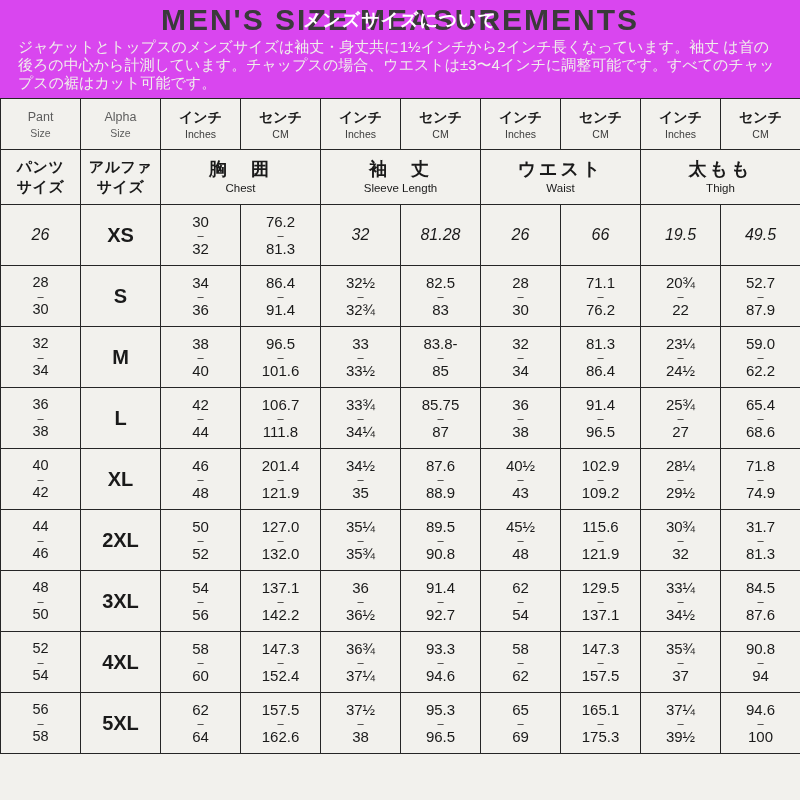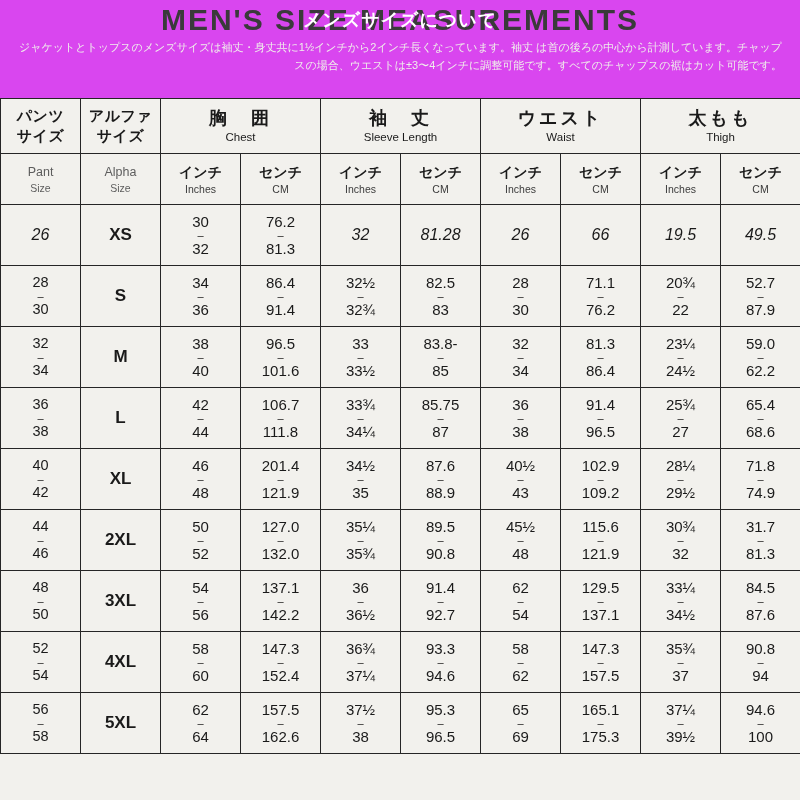--- a/index.html
+++ b/index.html
@@ -55,23 +55,23 @@
     color: #ffffff;
     line-height: 36px;
     letter-spacing: 1px;
   }
   .header-note {
     position: absolute;
     top: 38px;
     left: 18px;
     right: 18px;
     color: #f0efeb;
-    font-size: 11px;
+    font-size: 15px;
     line-height: 18px;
-    text-align: right;
+    text-align: left;
   }
 
   
   .table-wrap {
     flex: 1;
     padding: 0;
   }
   table.size-table {
     border-collapse: collapse;
     width: 800px;
@@ -152,21 +152,21 @@
   .body-row td {
     height: 60px;
     font-size: 15px;
   }
   .cell-single {
     font-size: 16px;
     line-height: 18px;
     font-style: italic;
   }
   .cell-alpha {
-    font-size: 17px;
+    font-size: 20px;
     font-weight: bold;
   }
   .cell-range {
     display: flex;
     flex-direction: column;
     align-items: center;
     justify-content: center;
     line-height: 15px;
     font-size: 15px;
   }
@@ -213,20 +213,66 @@
         <col class="c-cm">
         <col class="c-in">
         <col class="c-cm">
         <col class="c-in">
         <col class="c-cm">
         <col class="c-in">
         <col class="c-cm">
       </colgroup>
       <thead>
         <tr>
+          <th class="unit-cell">
+            <div class="unit-gray-jp">Pant</div>
+            <div class="unit-gray-en">Size</div>
+          </th>
+          <th class="unit-cell">
+            <div class="unit-gray-jp">Alpha</div>
+            <div class="unit-gray-en">Size</div>
+          </th>
+
+          <th class="unit-cell">
+            <div class="unit-jp">インチ</div>
+            <div class="unit-en">Inches</div>
+          </th>
+          <th class="unit-cell">
+            <div class="unit-jp">センチ</div>
+            <div class="unit-en">CM</div>
+          </th>
+
+          <th class="unit-cell">
+            <div class="unit-jp">インチ</div>
+            <div class="unit-en">Inches</div>
+          </th>
+          <th class="unit-cell">
+            <div class="unit-jp">センチ</div>
+            <div class="unit-en">CM</div>
+          </th>
+
+          <th class="unit-cell">
+            <div class="unit-jp">インチ</div>
+            <div class="unit-en">Inches</div>
+          </th>
+          <th class="unit-cell">
+            <div class="unit-jp">センチ</div>
+            <div class="unit-en">CM</div>
+          </th>
+
+          <th class="unit-cell">
+            <div class="unit-jp">インチ</div>
+            <div class="unit-en">Inches</div>
+          </th>
+          <th class="unit-cell">
+            <div class="unit-jp">センチ</div>
+            <div class="unit-en">CM</div>
+          </th>
+        </tr>
+        <tr>
           <th class="corner-cell">
             <div class="corner-jp">パンツ</div>
             <div class="corner-jp">サイズ</div>
           </th>
           <th class="corner-cell">
             <div class="corner-jp">アルファ</div>
             <div class="corner-jp">サイズ</div>
           </th>
           <th class="grp-cell" colspan="2">
             <div class="grp-jp">胸　囲</div>
@@ -236,66 +282,20 @@
             <div class="grp-jp">袖　丈</div>
             <div class="grp-en">Sleeve Length</div>
           </th>
           <th class="grp-cell" colspan="2">
             <div class="grp-jp">ウエスト</div>
             <div class="grp-en">Waist</div>
           </th>
           <th class="grp-cell" colspan="2">
             <div class="grp-jp">太もも</div>
             <div class="grp-en">Thigh</div>
-          </th>
-        </tr>
-        <tr>
-          <th class="unit-cell">
-            <div class="unit-gray-jp">Pant</div>
-            <div class="unit-gray-en">Size</div>
-          </th>
-          <th class="unit-cell">
-            <div class="unit-gray-jp">Alpha</div>
-            <div class="unit-gray-en">Size</div>
-          </th>
-
-          <th class="unit-cell">
-            <div class="unit-jp">インチ</div>
-            <div class="unit-en">Inches</div>
-          </th>
-          <th class="unit-cell">
-            <div class="unit-jp">センチ</div>
-            <div class="unit-en">CM</div>
-          </th>
-
-          <th class="unit-cell">
-            <div class="unit-jp">インチ</div>
-            <div class="unit-en">Inches</div>
-          </th>
-          <th class="unit-cell">
-            <div class="unit-jp">センチ</div>
-            <div class="unit-en">CM</div>
-          </th>
-
-          <th class="unit-cell">
-            <div class="unit-jp">インチ</div>
-            <div class="unit-en">Inches</div>
-          </th>
-          <th class="unit-cell">
-            <div class="unit-jp">センチ</div>
-            <div class="unit-en">CM</div>
-          </th>
-
-          <th class="unit-cell">
-            <div class="unit-jp">インチ</div>
-            <div class="unit-en">Inches</div>
-          </th>
-          <th class="unit-cell">
-            <div class="unit-jp">センチ</div>
-            <div class="unit-en">CM</div>
           </th>
         </tr>
       </thead>
       <tbody id="table-body">
           <tr class="body-row">
             <td>
               <div class="cell-single">26</div>
             </td>
             <td>
               <div class="cell-alpha">XS</div>

